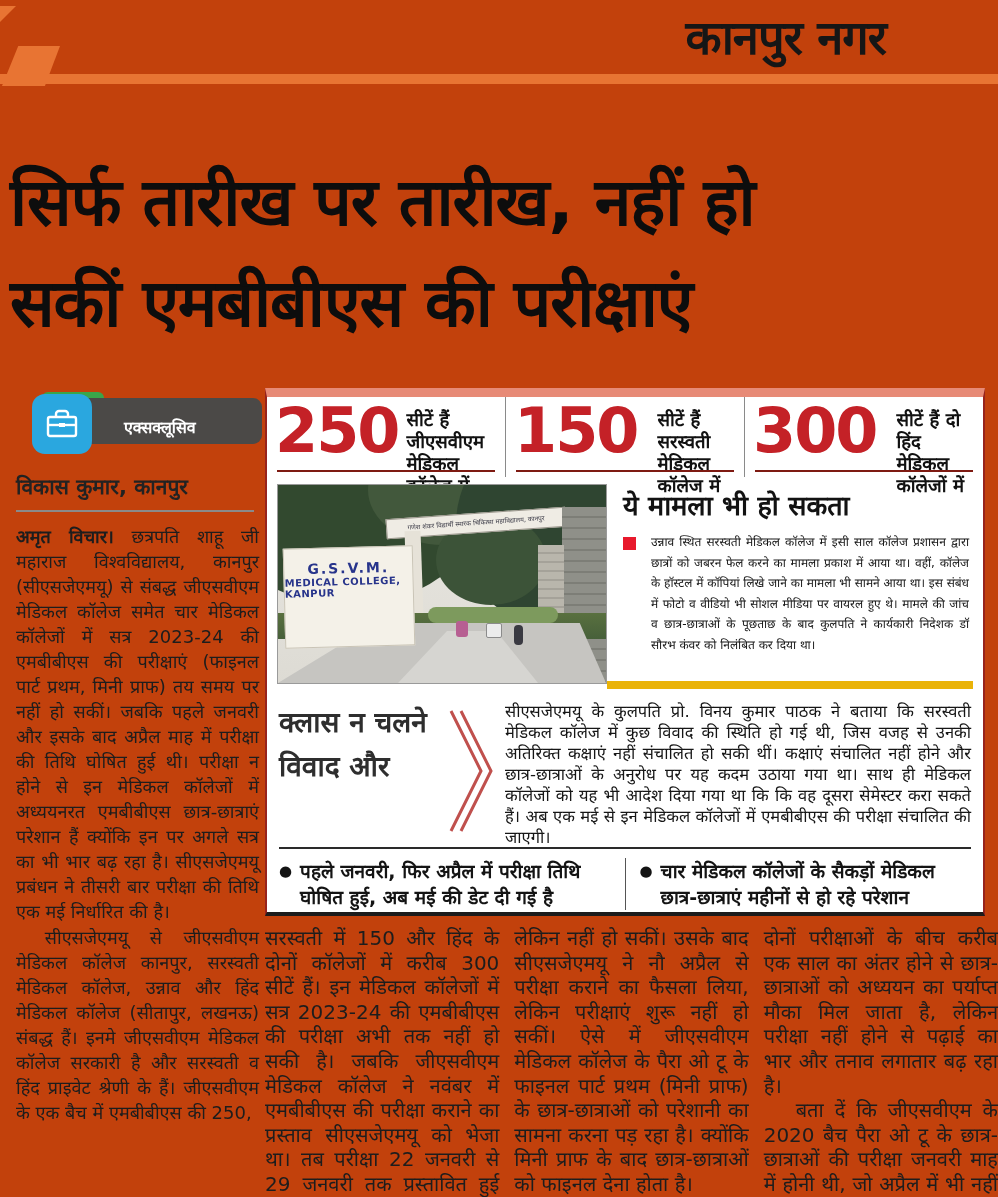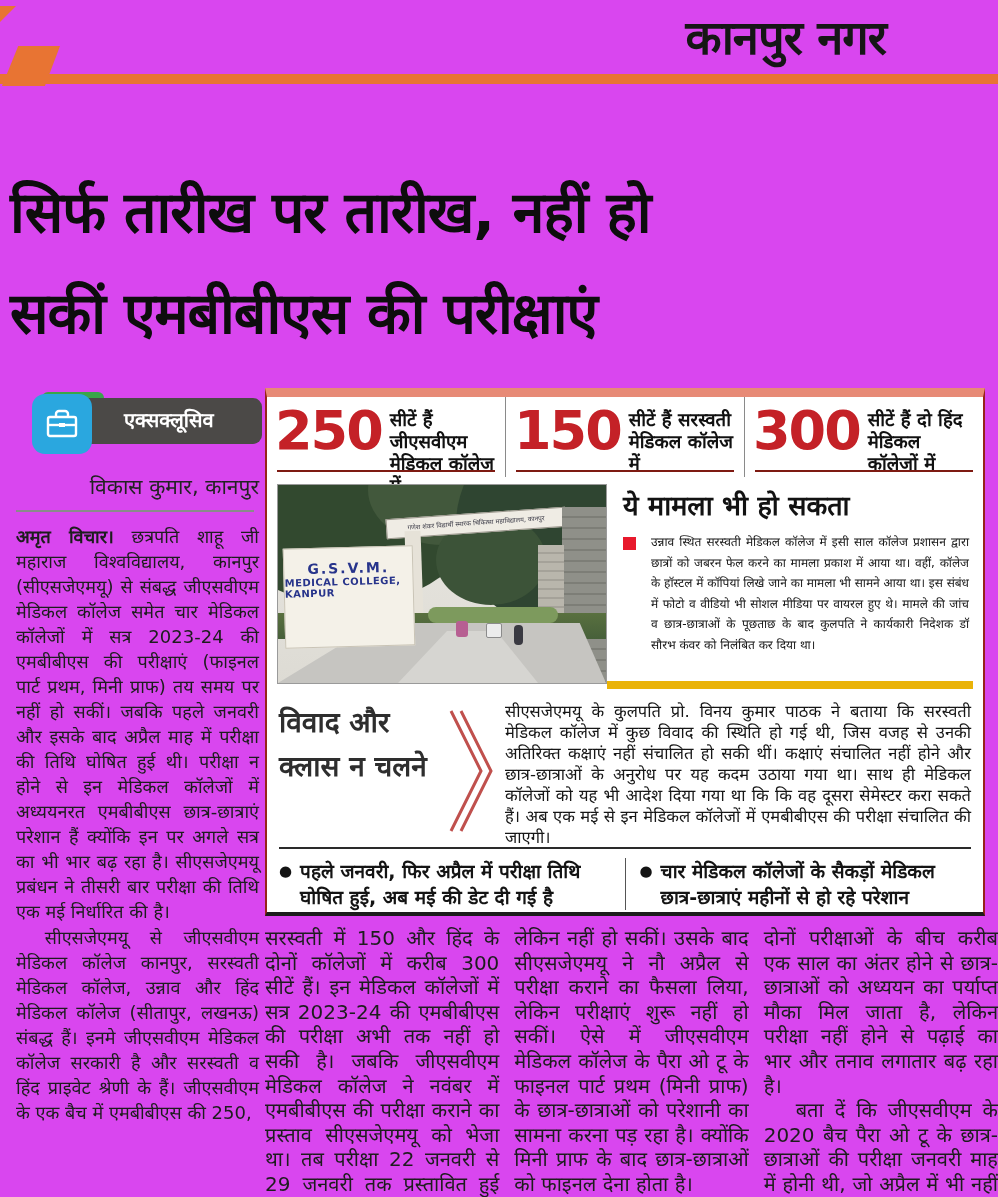--- a/index.html
+++ b/index.html
@@ -1,58 +1,58 @@
 <!DOCTYPE html>
 <html><head>
 <meta charset="utf-8">
 <style>
   * { margin:0; padding:0; box-sizing:border-box; }
   html,body { background:#ffffff; }
   .page {
     position:relative; width:998px; height:1197px; overflow:hidden;
-    background:#d946ef; color:#1a1a1a;
+    background:#c2410c; color:#1a1a1a;
     font-family:"DejaVu Sans", sans-serif;
   }
   
   .corner-tri { position:absolute; left:0; top:6px; width:16px; height:16px;
     background:#e87433; clip-path:polygon(0 0,100% 0,0 100%); }
   .mast-flag { position:absolute; left:2px; top:46px; width:58px; height:40px;
     background:#e87433; clip-path:polygon(28% 0,100% 0,74% 100%,0 100%); }
   .region-title { position:absolute; top:4px; right:112px;
     font-size:47px; font-weight:800; letter-spacing:-1px; color:#161616; }
   .orange-bar { position:absolute; left:0; top:74px; width:998px; height:10px; background:#e87433; }
   
   .kicker { position:absolute; left:14px; top:108px; width:975px;
     font-size:33px; font-weight:800; color:#141414; letter-spacing:-0.5px; }
-  .headline { position:absolute; left:10px; top:162px; width:985px;
-    font-size:57px; line-height:101px; font-weight:800; color:#0d0d0d; letter-spacing:-1px; }
+  .headline { position:absolute; left:10px; top:152px; width:985px;
+    font-size:66px; line-height:101px; font-weight:800; color:#0d0d0d; letter-spacing:-1px; }
   
   .left-col { position:absolute; left:16px; top:392px; width:243px; }
   .badge-wrap { position:relative; height:64px; }
   .badge-green { position:absolute; left:26px; top:0; width:62px; height:22px;
     background:#3aa54a; border-radius:6px; }
   .badge-bg { position:absolute; left:42px; top:6px; width:204px; height:46px;
     background:#4b4947; border-radius:9px; }
-  .badge-label { position:absolute; left:108px; top:14px; color:#ffffff;
-    font-size:20px; font-weight:700; }
+  .badge-label { position:absolute; left:108px; top:24px; color:#ffffff;
+    font-size:16px; font-weight:700; }
   .badge-icon { position:absolute; left:16px; top:2px; width:60px; height:60px;
     background:#2aa7df; border-radius:13px; display:flex; align-items:center; justify-content:center; }
-  .byline { margin-top:16px; font-size:21px; font-weight:400; color:#222;text-align:right; }
+  .byline { margin-top:16px; font-size:21px; font-weight:700; color:#222; }
   .byline-rule { border:none; border-top:2px solid #8a8a8a; margin:10px 0 12px 0; width:238px; }
   .body-text { font-size:18px; line-height:25px; text-align:justify; color:#1d1d1d; }
   .body-text .lead { font-weight:800; }
   .para2 { text-indent:1.6em; margin-top:1px; }
   
   .panel { position:absolute; left:265px; top:388px; width:720px; height:528px;
     border-top:9px solid #e78a76; border-left:2px solid #97231c; border-right:2px solid #97231c;
     border-bottom:4px solid #1c1c1c; background:#fff; }
   .stats-row { display:flex; height:80px; }
   .stat { position:relative; flex:1; display:flex; align-items:flex-start; padding:4px 8px 0 8px; }
-  .stat + .stat { border-left:1px solid #8a8a8a; }
-  .stat-value { font-size:54px; font-weight:800; color:#c42127; letter-spacing:-2px; line-height:60px; }
+  .stat + .stat { border-left:1px solid #8a8a8a;gap:12px; }
+  .stat-value { font-size:62px; font-weight:800; color:#c42127; letter-spacing:-2px; line-height:60px; }
   .stat-label { font-size:18.5px; font-weight:700; line-height:22px; color:#111; padding:8px 0 0 8px; }
   .stat-rule { position:absolute; left:10px; right:10px; bottom:5px; height:2px; background:#7e1a12; }
   .photo-row { display:flex; padding:7px 10px 0 10px; height:212px; }
   
   .photo { position:relative; width:330px; height:200px; border:1px solid #9a9a9a;
     background:linear-gradient(#e9e7e1,#dddbd4); overflow:hidden; flex:none; }
   .tree { position:absolute; border-radius:50%; }
   .t1 { left:-60px; top:-70px; width:260px; height:190px; background:#32492f; }
   .t2 { left:90px; top:-50px; width:150px; height:110px; background:#42583c; }
   .t3 { right:-40px; top:-60px; width:190px; height:200px; background:#2f4531; }
@@ -185,22 +185,22 @@
         <div class="sidebar-title">ये मामला भी हो सकता</div>
         <div class="sidebar-body">
           <span class="red-square"></span>
           <div class="sidebar-text">उन्नाव स्थित सरस्वती मेडिकल कॉलेज में इसी साल कॉलेज प्रशासन द्वारा छात्रों को जबरन फेल करने का मामला प्रकाश में आया था। वहीं, कॉलेज के हॉस्टल में कॉपियां लिखे जाने का मामला भी सामने आया था। इस संबंध में फोटो व वीडियो भी सोशल मीडिया पर वायरल हुए थे। मामले की जांच व छात्र-छात्राओं के पूछताछ के बाद कुलपति ने कार्यकारी निदेशक डॉ सौरभ कंवर को निलंबित कर दिया था।</div>
         </div>
       </div>
     </div>
 
     <div class="quote-row">
       <div class="pullquote">
+        <div>क्लास न चलने</div>
         <div>विवाद और</div>
-        <div>क्लास न चलने</div>
       </div>
       <div class="chevrons">
         <svg width="52" height="132" viewBox="0 0 52 132" fill="none">
           <polyline points="4,6 34,66 4,126" stroke="#c0504d" stroke-width="3"></polyline>
           <polyline points="14,6 44,66 14,126" stroke="#c0504d" stroke-width="3"></polyline>
         </svg>
       </div>
       <div class="vc-quote">सीएसजेएमयू के कुलपति प्रो. विनय कुमार पाठक ने बताया कि सरस्वती मेडिकल कॉलेज में कुछ विवाद की स्थिति हो गई थी, जिस वजह से उनकी अतिरिक्त कक्षाएं नहीं संचालित हो सकी थीं। कक्षाएं संचालित नहीं होने और छात्र-छात्राओं के अनुरोध पर यह कदम उठाया गया था। साथ ही मेडिकल कॉलेजों को यह भी आदेश दिया गया था कि कि वह दूसरा सेमेस्टर करा सकते हैं। अब एक मई से इन मेडिकल कॉलेजों में एमबीबीएस की परीक्षा संचालित की जाएगी।</div>
     </div>
 

